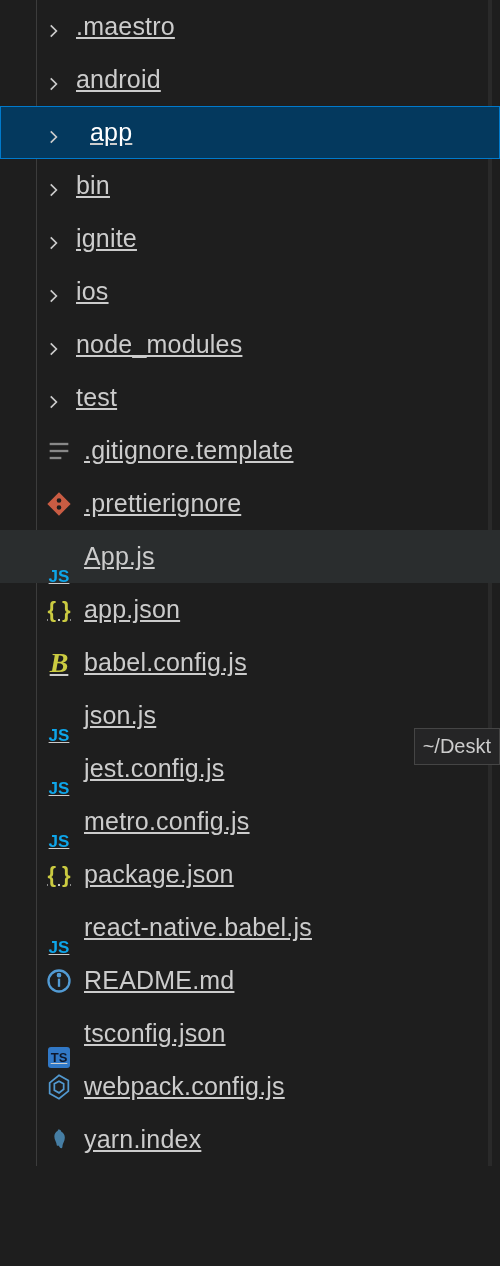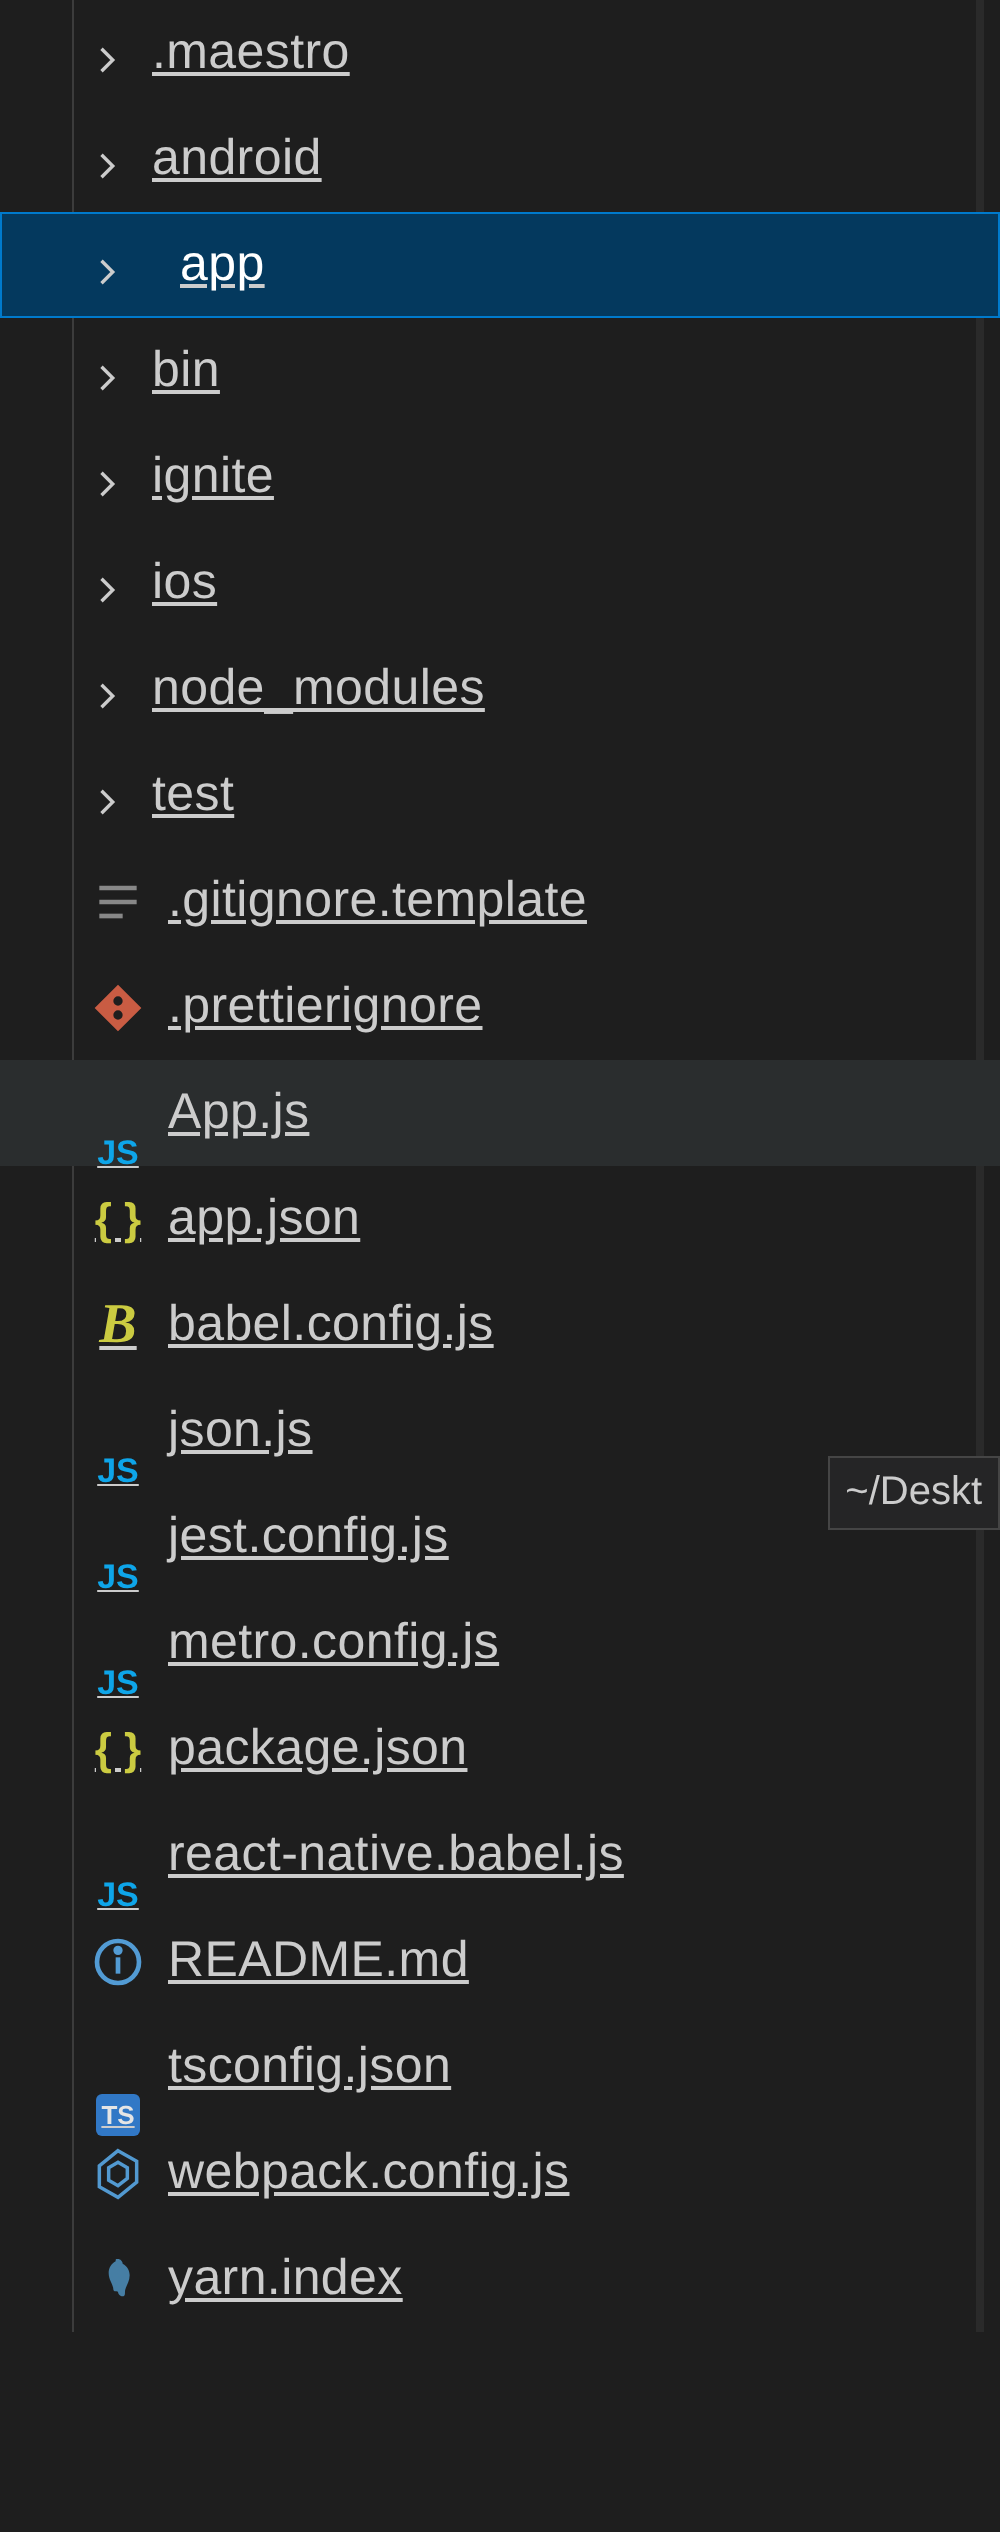--- a/index.html
+++ b/index.html
@@ -88,21 +88,21 @@
       border: 1px solid #454545;
       padding: 6px 8px;
       font-size: 20px;
       color: #cccccc;
       z-index: 10;
       margin-top: 32px;
     }
     .js-txt { color: #0ea5e9; font-family: Arial, sans-serif; margin-top: 40px; }
     .ts-box {
       background: #3178c6;
-      color: #e5e5e5;
+      color: #0f172a;
       font-size: 13px;
       padding: 3px 3px;
       border-radius: 3px;
       font-weight: 700;
       margin-top: 48px;
     }
   </style>
 </head>
 <body>
 

